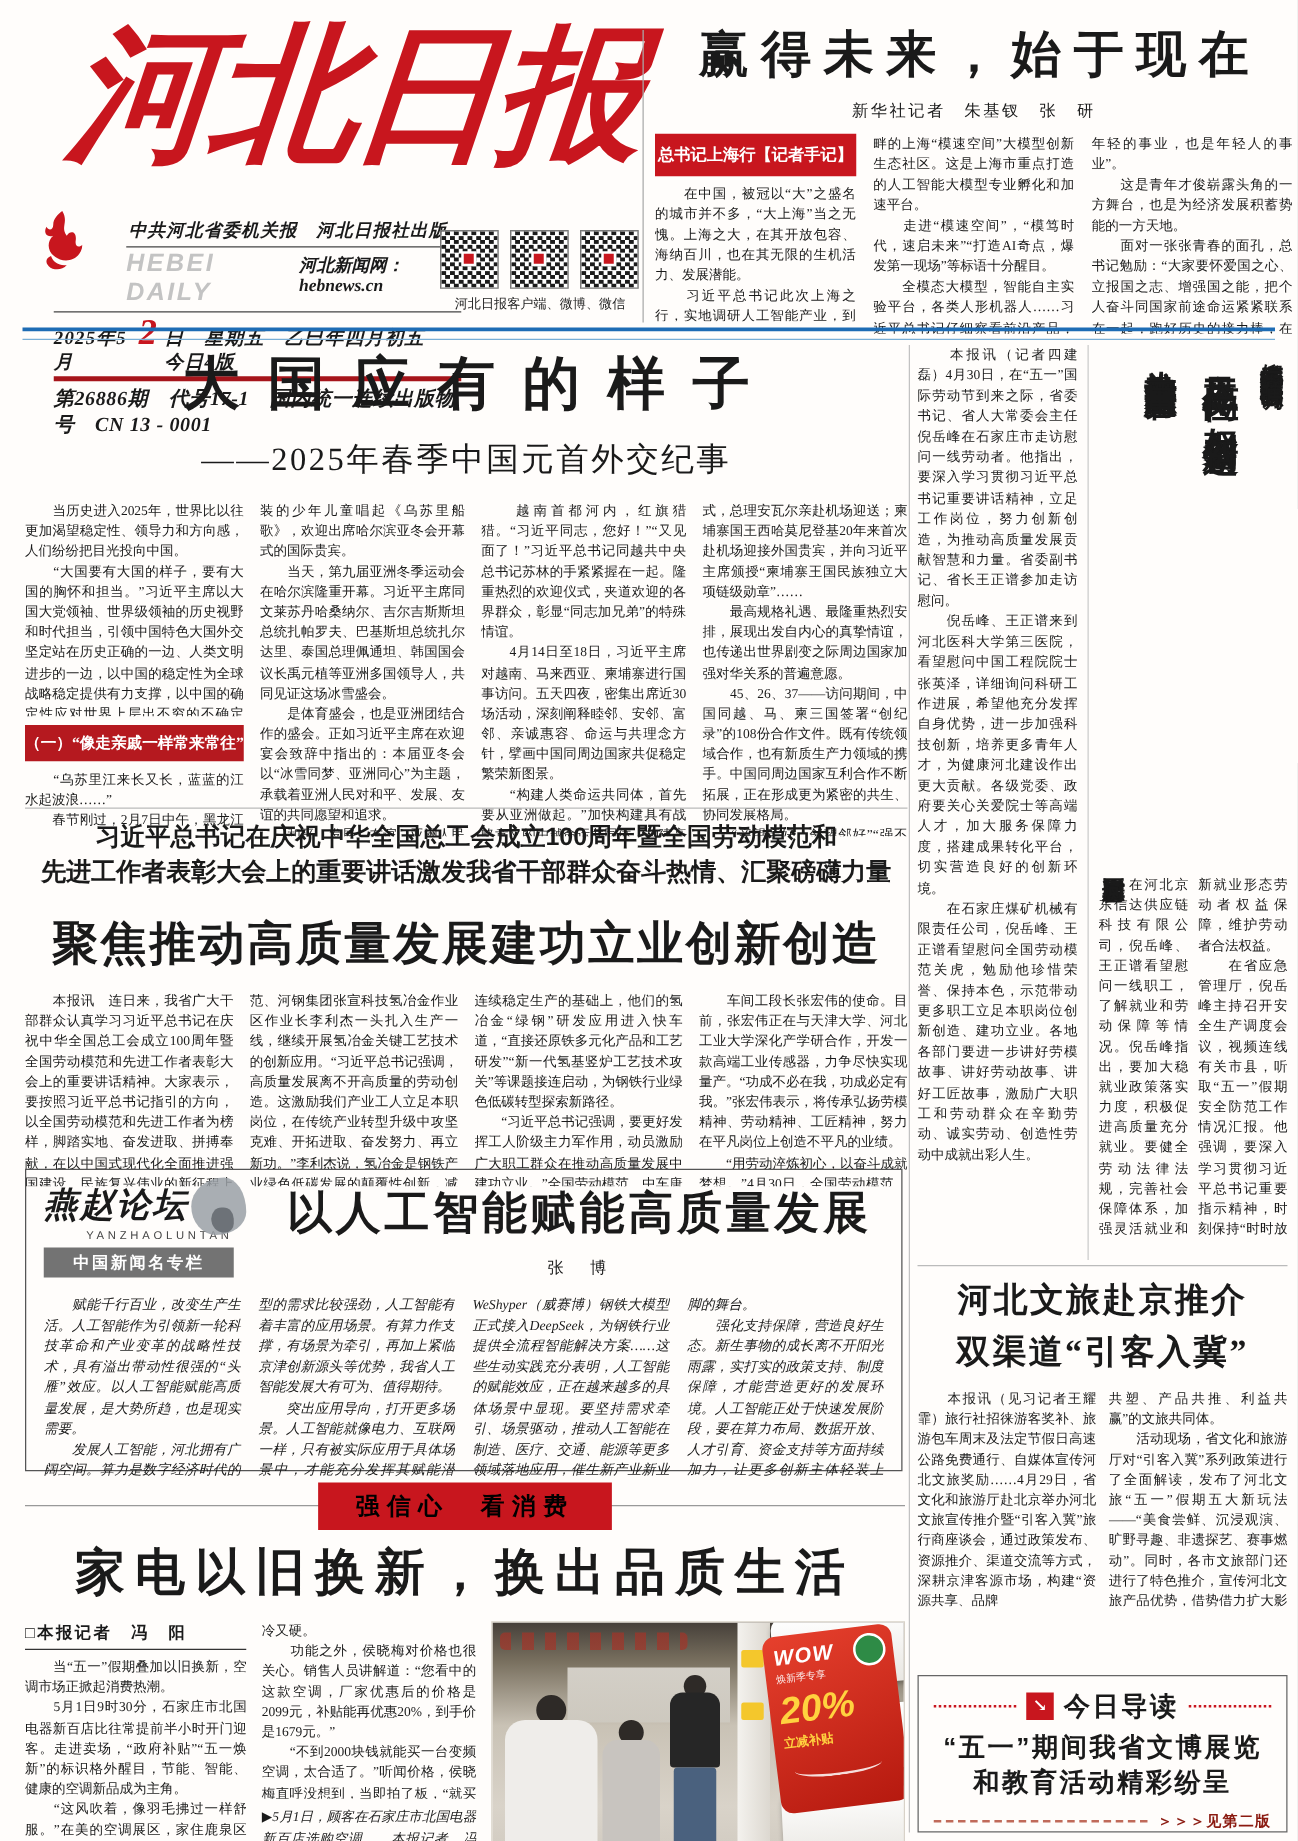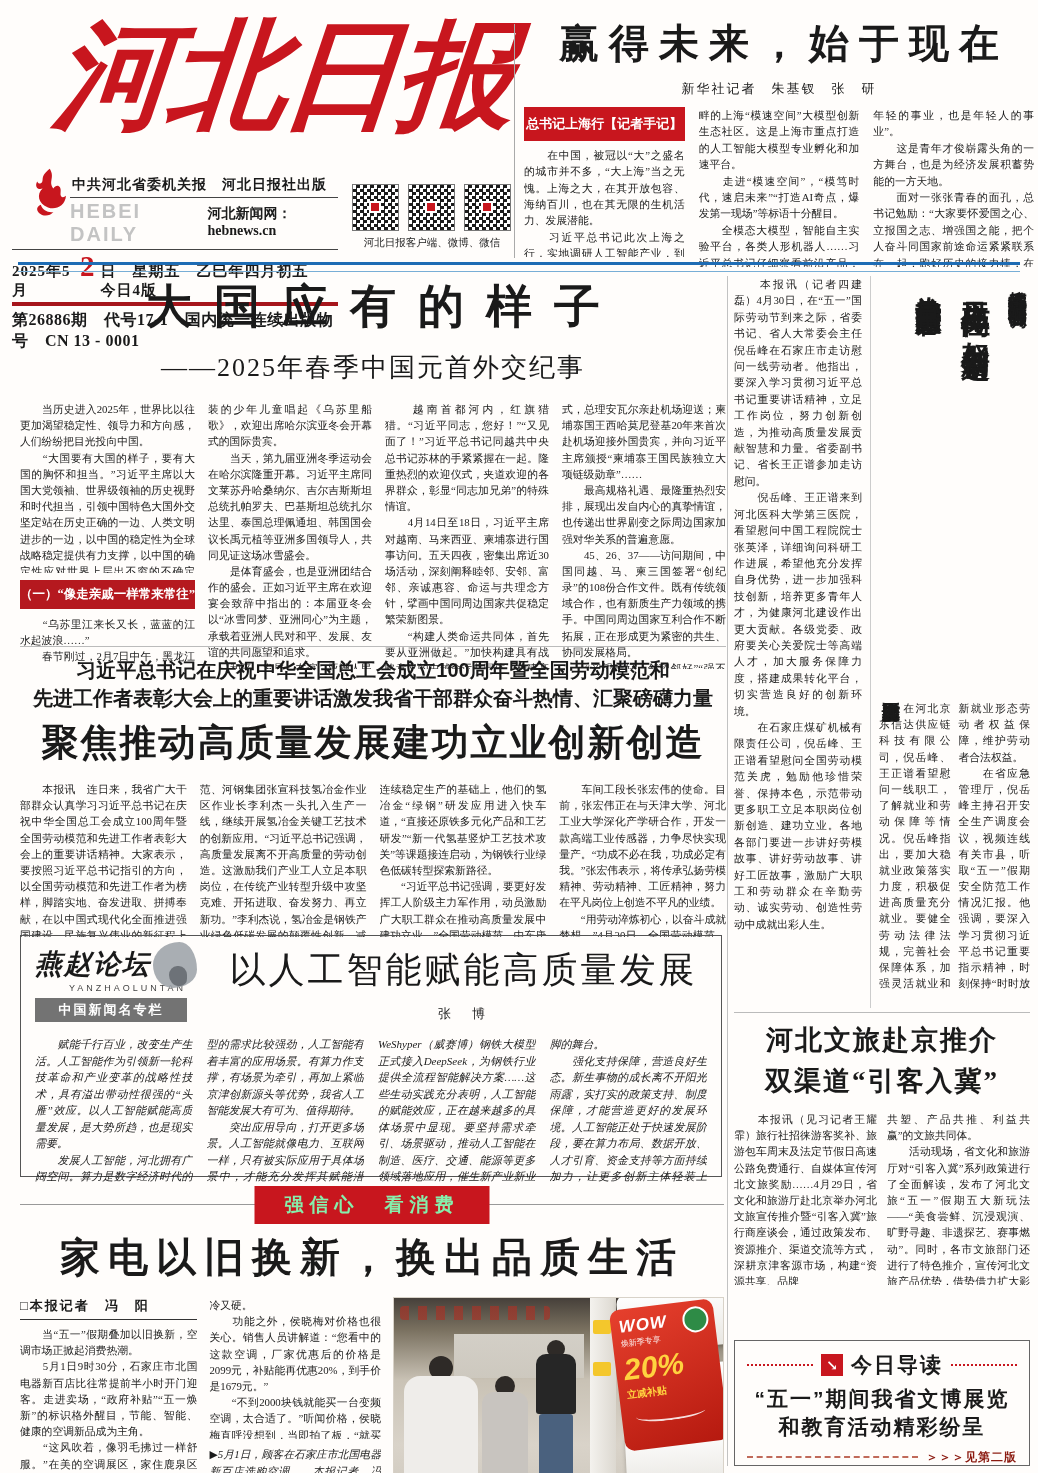--- a/index.html
+++ b/index.html
@@ -6,21 +6,21 @@
   #page{position:relative;width:1038px;height:1473px;background:#fffdfb;margin:0 auto;
         font-family:"Liberation Serif","DejaVu Serif",serif;color:#1a1a1a;overflow:hidden;}
   .sans{font-family:"Liberation Sans","DejaVu Sans",sans-serif;}
   .col{ text-align:justify; white-space:pre-line; overflow:hidden; }
 
   
   #masthead{position:absolute;left:0;top:0;width:1038px;height:262px;}
   .logo{position:absolute;left:55px;top:0px;font-size:118px;font-weight:bold;font-style:italic;
         color:#c8161e;letter-spacing:-4px;transform:skewX(-5deg);line-height:1.3;white-space:nowrap;}
   .flame{position:absolute;left:30px;top:168px;}
-  .mh-info{position:absolute;left:12px;top:176px;width:326px;}
+  .mh-info{position:absolute;left:43px;top:176px;width:326px;font-style:italic;}
   .mh-line1{font-size:14px;font-weight:bold;padding-left:60px;letter-spacing:1px;}
   .mh-hr1{border-top:1px solid #444;margin:3px 0 2px 58px;}
   .mh-line2{display:flex;align-items:baseline;padding-left:58px;}
   .mh-en{font-size:20px;font-weight:bold;color:#c3c3c3;letter-spacing:2px;}
   .mh-web{font-size:14px;font-weight:bold;margin-left:12px;}
   .mh-hr2{border-top:1px solid #444;margin:3px 0 2px 0;}
   .mh-date{font-size:15px;font-weight:bold;display:flex;align-items:baseline;letter-spacing:1px;}
   .mh-day{font-size:29px;color:#c8161e;margin:0 5px;font-weight:bold;line-height:1;}
   .mh-redline{height:4px;background:#a6151b;margin-top:2px;}
   .mh-issue{font-size:16px;font-weight:bold;margin-top:4px;letter-spacing:0.5px;}
@@ -64,48 +64,48 @@
   .ra-h1{font-size:29px;font-weight:bold;letter-spacing:2px;}
   .ra-h2{font-size:26px;font-weight:bold;letter-spacing:1px;}
   .ra-sub{font-size:18px;font-weight:bold;align-self:flex-end;}
   .ra-body2{margin-top:12px;height:296px;columns:2;column-gap:8px;font-size:10.8px;line-height:1.5;}
   .ra-hsep{position:absolute;left:734px;top:1012px;width:296px;border-top:1px solid #bbb;}
   #vsep-main{position:absolute;left:727px;top:276px;height:1190px;border-left:1px solid #c2c2c2;}
 
   
   #worker{position:absolute;left:20px;top:646px;width:706px;border-top:1px solid #bbb;padding-top:9px;}
   .wk-k{font-size:20px;font-weight:bold;text-align:center;line-height:1.4;}
-  .wk-h1{font-size:37px;font-weight:bold;text-align:center;letter-spacing:2px;margin-top:6px;}
+  .wk-h1{font-size:37px;font-weight:bold;text-align:center;letter-spacing:2px;margin-top:18px;}
   .wk-cols{display:flex;gap:13px;margin-top:13px;height:156px;}
   .wk-col{flex:1;font-size:10.8px;line-height:1.5;}
 
   
   #forum{position:absolute;left:20px;top:935px;width:702px;height:242px;border:1px solid #555;
          box-sizing:border-box;padding:10px 14px;}
   .f-head{display:flex;}
   .f-logo{width:185px;position:relative;}
   .f-logo-cn{font-size:27px;font-weight:bold;font-style:italic;letter-spacing:2px;position:relative;z-index:1;}
   .f-blob{position:absolute;left:118px;top:-4px;width:44px;height:46px;background:#9aa0a6;
           border-radius:60% 40% 55% 45%/50% 60% 40% 50%;opacity:0.85;}
   .f-blob2{position:absolute;left:134px;top:20px;width:18px;height:20px;background:#6d7278;
            border-radius:50% 50% 40% 60%;}
   .f-logo-en{font-size:9px;letter-spacing:3px;color:#444;margin-top:1px;text-align:center;}
   .f-logo-sub{background:#737373;color:#fff;font-size:13px;font-weight:bold;text-align:center;
               width:152px;padding:3px 0;margin-top:5px;letter-spacing:2px;}
   .f-title-wrap{flex:1;}
-  .f-title{font-size:36px;font-weight:normal;text-align:center;letter-spacing:3px;white-space:nowrap;}
+  .f-title{font-size:36px;font-weight:bold;text-align:center;letter-spacing:3px;white-space:nowrap;}
   .f-author{font-size:13px;text-align:center;margin-top:10px;letter-spacing:4px;}
   .f-cols{display:flex;gap:14px;margin-top:13px;height:148px;}
   .f-col{flex:1;font-size:11px;line-height:1.5;font-style:italic;}
 
   
   #consumer{position:absolute;left:20px;top:1188px;width:704px;}
   .c-top{position:relative;height:34px;}
   .c-topline{position:absolute;left:0;right:0;top:16px;border-top:1px solid #999;}
-  .c-badge{position:absolute;left:50%;transform:translateX(-50%);top:-2px;background:#c8161e;color:#86efac;
+  .c-badge{position:absolute;left:50%;transform:translateX(-50%);top:-2px;background:#c8161e;color:#000000;
            font-size:19px;font-weight:bold;padding:6px 30px;letter-spacing:6px;white-space:nowrap;}
   .c-h1{font-size:40px;font-weight:bold;text-align:center;letter-spacing:8px;margin-top:8px;white-space:nowrap;}
   .c-row{display:flex;gap:12px;margin-top:12px;}
   .c-col1{width:178px;}
   .c-byline{font-size:13px;font-weight:bold;border-bottom:1px solid #333;padding-bottom:4px;margin-bottom:6px;letter-spacing:2px;}
   .c-text1{height:162px;font-size:10.8px;line-height:1.5;}
   .c-col2{width:172px;display:flex;flex-direction:column;}
   .c-text2{height:142px;font-size:10.8px;line-height:1.5;}
   .c-caption{margin-top:auto;font-size:10.8px;line-height:1.5;font-style:italic;}
 

